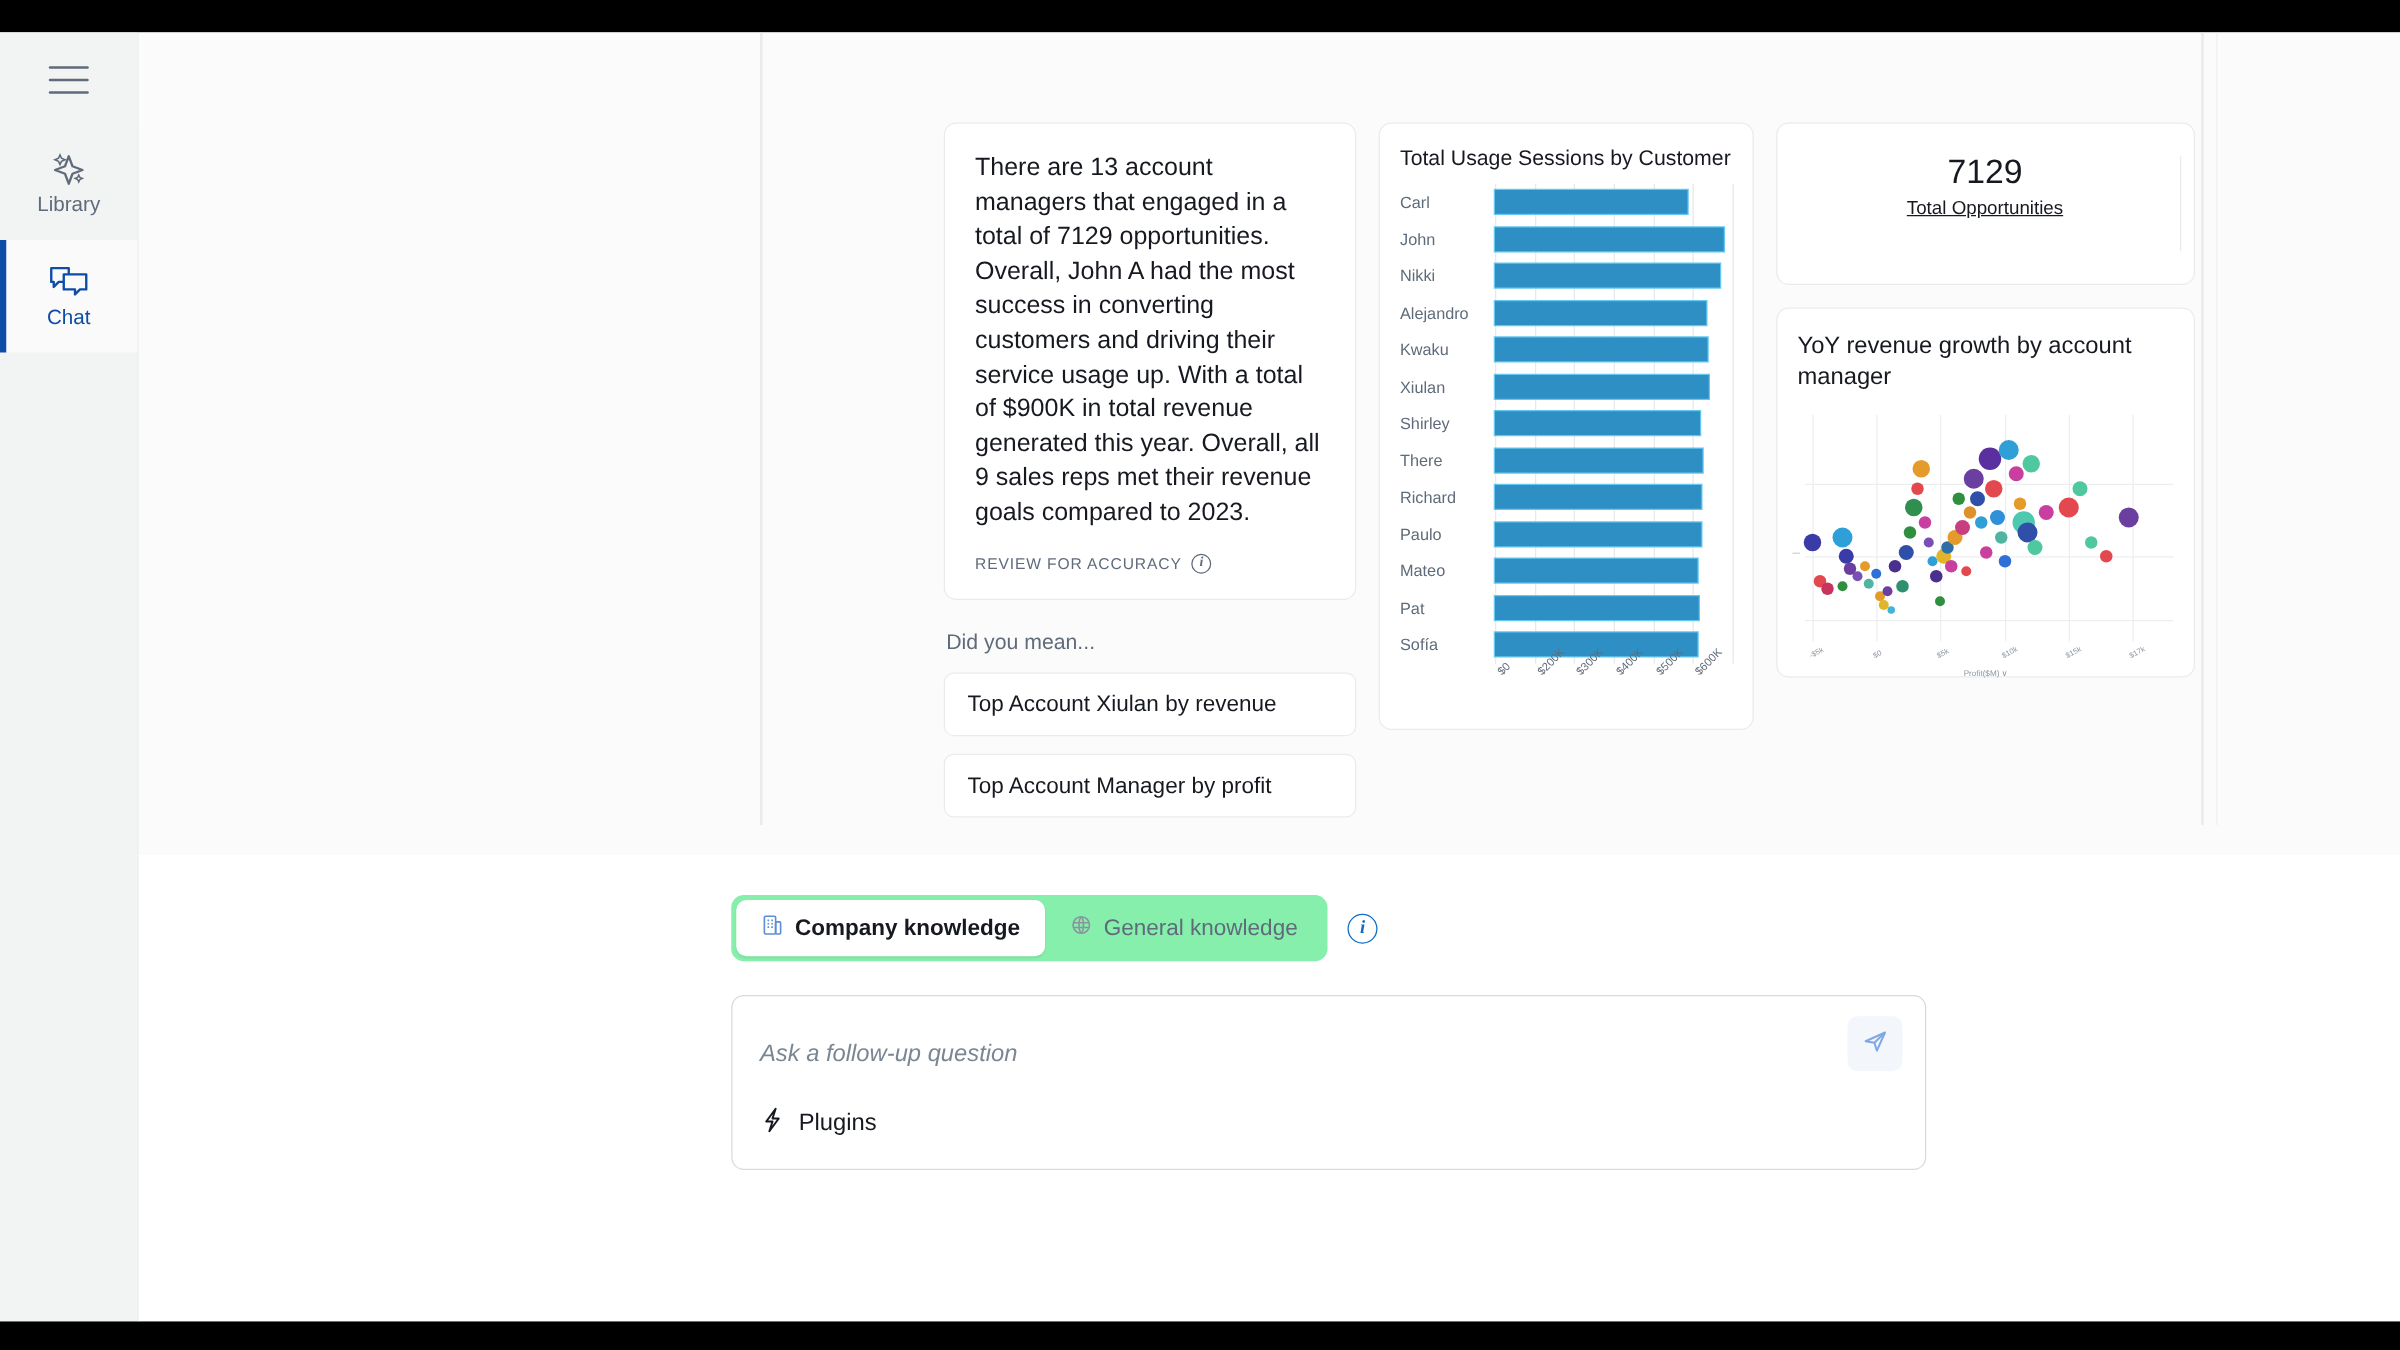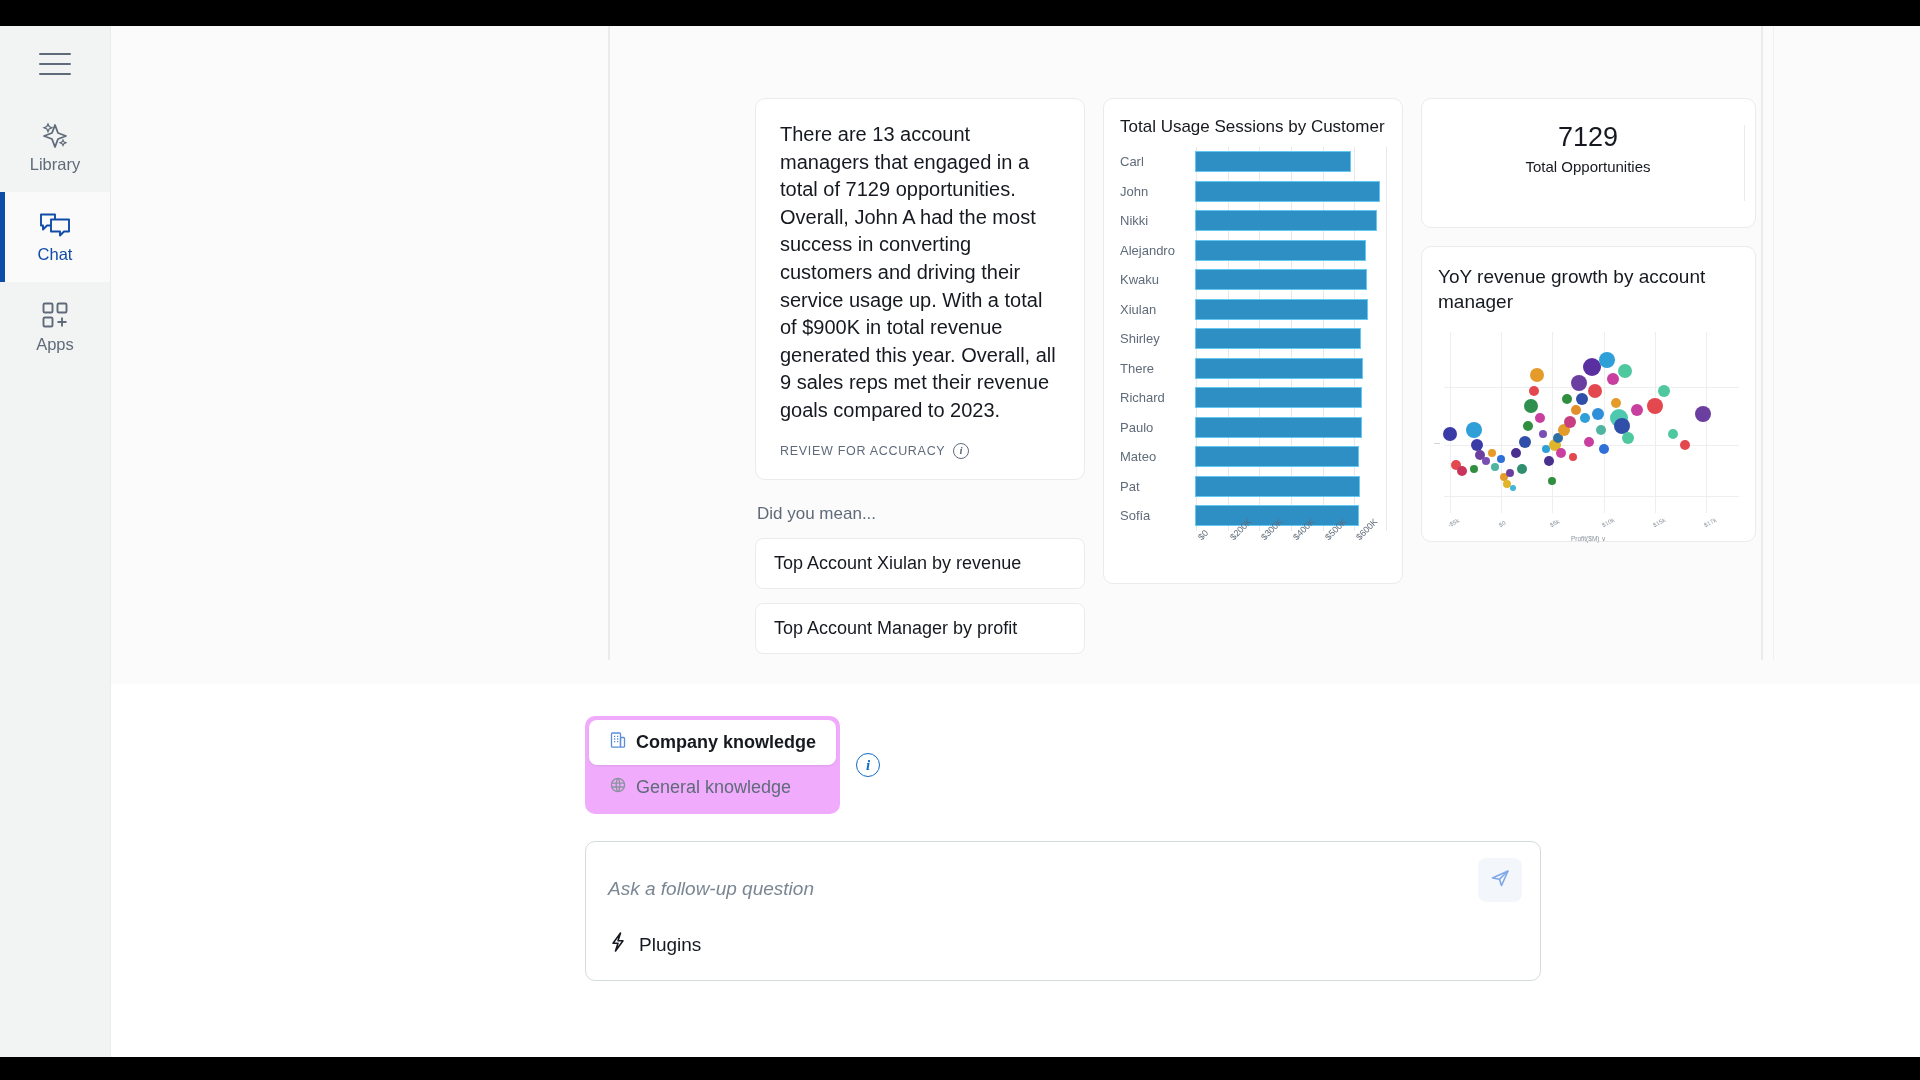--- a/index.html
+++ b/index.html
@@ -119,40 +119,40 @@
   .tick {
     position:absolute; top:4px; font-size:9px; color:#5f6b7a;
     transform:rotate(-45deg); transform-origin:left top; white-space:nowrap;
   }
 
   
   .kpi-card { display:flex; padding:22px 10px; min-height:130px; }
   .kpi { flex:1 1 50%; text-align:center; padding:0 8px; }
   .kpi-sep { width:1px; background:#e9ebed; align-self:stretch; margin:4px 0; }
   .kpi-num { font-size:27px; color:#16191f; line-height:1.25; }
-  .kpi-label { font-size:15px; color:#16191f; line-height:1.3; margin-top:2px; }
+  .kpi-label { font-size:15px; color:#16191f; line-height:1.3; margin-top:2px;text-decoration:underline; }
 
   
   .scatter-card { margin-top:18px; padding:18px 16px 14px 16px; }
   .scatter-title { font-size:19px; color:#16191f; line-height:1.3; }
   .scatter-plot { position:relative; height:195px; margin-top:18px; }
   .scatter-plot .vg { position:absolute; top:0; bottom:14px; width:1px; background:#eceef0; }
   .scatter-plot .hg { position:absolute; left:6px; right:0; height:1px; background:#eceef0; }
   .dot { position:absolute; border-radius:50%; }
   .sc-tick { position:absolute; bottom:-2px; font-size:6px; color:#8b949e; transform:rotate(-28deg); transform-origin:left top; }
   .sc-xlabel { position:absolute; bottom:-16px; left:50%; transform:translateX(-50%); font-size:6.5px; color:#8b949e; white-space:nowrap;}
   .sc-ytick { position:absolute; left:-4px; font-size:6px; color:#8b949e; }
 
   .arr-block { grid-column:2 / span 2; }
 
   
   .composer { position:absolute; left:0; right:0; top:690px; }
   .kn-row { display:flex; align-items:center; gap:16px; margin-left:474px; }
   .kn-toggle {
-    display:flex; background:#f0abfc; border-radius:10px; padding:4px;flex-direction:column;
+    display:flex; background:#86efac; border-radius:10px; padding:4px;
   }
   .kn-btn {
     display:flex; align-items:center; gap:9px; padding:11px 20px;
     font-size:18px; border-radius:8px; cursor:pointer; color:#5f6b7a;
     white-space:nowrap;
   }
   .kn-btn.active { background:#fff; color:#16191f; font-weight:700; box-shadow:0 1px 2px rgba(0,0,0,.08); }
   .kn-info {
     width:24px; height:24px; border-radius:50%; border:1.6px solid #0f6cc4;
     color:#0f6cc4; display:flex; align-items:center; justify-content:center;
@@ -205,31 +205,20 @@
     <div class="rail-item active">
       <span>
         <svg width="32" height="28" viewBox="0 0 32 28" fill="none" stroke="#0f4ca8" stroke-width="1.9">
           <path d="M2 3.5h14v11H8l-4 4v-4H2z" stroke-linejoin="round"></path>
           <path d="M12 8.5h18v12h-5l-4 4v-4h-9z" stroke-linejoin="round" fill="#fafafa"></path>
         </svg>
       </span>
       <span>Chat</span>
     </div>
 
-    <div class="rail-item">
-      <span>
-        <svg width="28" height="28" viewBox="0 0 28 28" fill="none" stroke="#5f6b7a" stroke-width="1.9">
-          <rect x="2.5" y="2.5" width="9" height="9" rx="1.3"></rect>
-          <rect x="16.5" y="2.5" width="9" height="9" rx="1.3"></rect>
-          <rect x="2.5" y="16.5" width="9" height="9" rx="1.3"></rect>
-          <path d="M21 16.5v9M16.5 21h9"></path>
-        </svg>
-      </span>
-      <span>Apps</span>
-    </div>
 
   </nav>
 
   <section class="main">
 
     <div class="convo-wrap">
       <div class="scroll-gutter"></div>
       <div class="scroll-right"></div>
       <div class="scroll-right2"></div>
 

